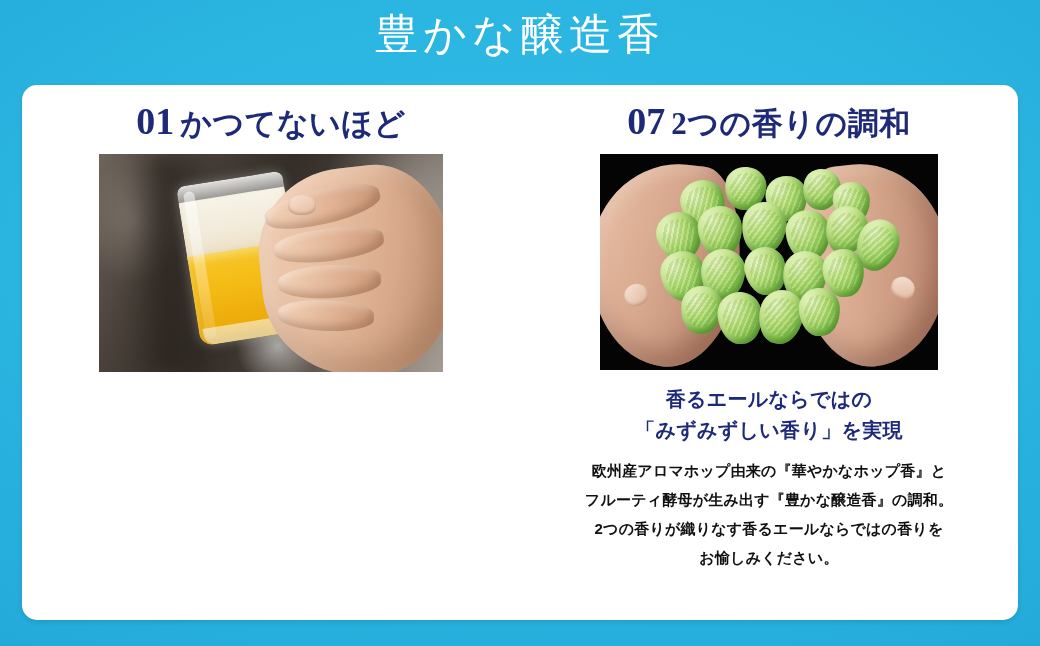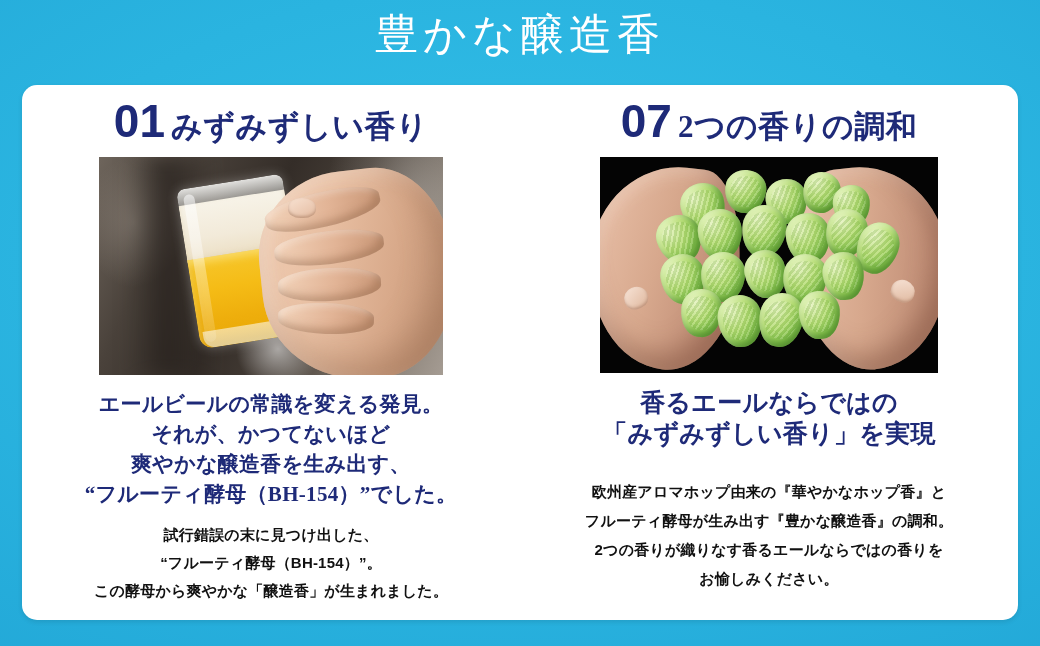--- a/index.html
+++ b/index.html
@@ -71,22 +71,22 @@
     color: #1e2a78;
     font-family: "Liberation Serif", "DejaVu Serif", serif;
     font-size: 31px;
     line-height: 40px;
     font-weight: 700;
     white-space: nowrap;
     margin-top: 16px;
     letter-spacing: 0.5px;
   }
   .col-head .num {
-    font-family: Liberation Sans, sans-serif;
-    font-size: 46px;
+    font-family: Liberation Serif, serif;
+    font-size: 38px;
     font-weight: 700;
     letter-spacing: 0;
     margin-right: 6px;
   }
 
   
   .photo-wrap {
     margin: 10px auto 0 auto;
     width: 344px;
     height: 218px;
@@ -247,54 +247,54 @@
     color: #1e2a78;
     font-family: "Liberation Serif", "DejaVu Serif", serif;
     font-weight: 700;
     font-size: 21px;
     line-height: 30px;
     letter-spacing: 0.3px;
     margin-top: 14px;
     white-space: pre-line;
   }
   .lead.col2 {
-    font-size: 25px;
+    font-size: 20px;
     line-height: 31px;
   }
   .body-text {
     text-align: center;
     color: #111111;
     font-family: "Liberation Sans", "DejaVu Sans", sans-serif;
     font-weight: 700;
     font-size: 15px;
     line-height: 28px;
     letter-spacing: 0.2px;
     margin-top: 12px;
     white-space: pre-line;
   }
   .body-text.col2 {
     font-size: 15px;
     line-height: 29px;
-    margin-top: 28px;
+    margin-top: 10px;
   }
   .col1-block { margin-top: 14px; }
 </style>
 </head>
 <body>
 
 <div class="page">
 
   <div class="page-title">豊かな醸造香</div>
 
   <div class="card">
     <div class="columns">
 
       <div class="col">
         <div class="col-head">
-          <span class="num">01</span><span>みずみずしい香り</span>
+          <span class="num">01</span><span>かつてないほど</span>
         </div>
 
         <div class="photo-wrap">
           <div class="photo-beer">
             <div class="bg-band"></div>
             <div class="glass">
               <div class="rim"></div>
               <div class="foam"></div>
               <div class="beer"></div>
               <div class="base"></div>
@@ -302,29 +302,20 @@
             </div>
             <div class="hand"></div>
             <div class="finger f1"></div>
             <div class="finger f2"></div>
             <div class="finger f3"></div>
             <div class="finger f4"></div>
             <div class="nail"></div>
           </div>
         </div>
 
-        <div class="col1-block">
-          <div class="lead">エールビールの常識を変える発見。
-それが、かつてないほど
-爽やかな醸造香を生み出す、
-“フルーティ酵母（BH-154）”でした。</div>
-          <div class="body-text">試行錯誤の末に見つけ出した、
-“フルーティ酵母（BH-154）”。
-この酵母から爽やかな「醸造香」が生まれました。</div>
-        </div>
       </div>
 
       <div class="col">
         <div class="col-head">
           <span class="num">07</span><span>2つの香りの調和</span>
         </div>
 
         <div class="photo-wrap hops">
           <div class="photo-hops">
             <div class="palm left"></div>

